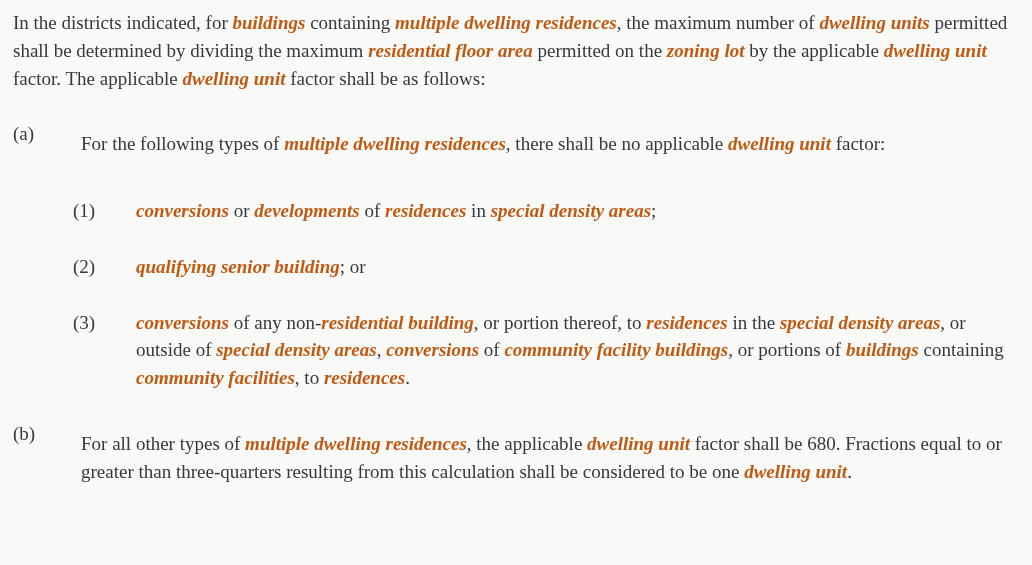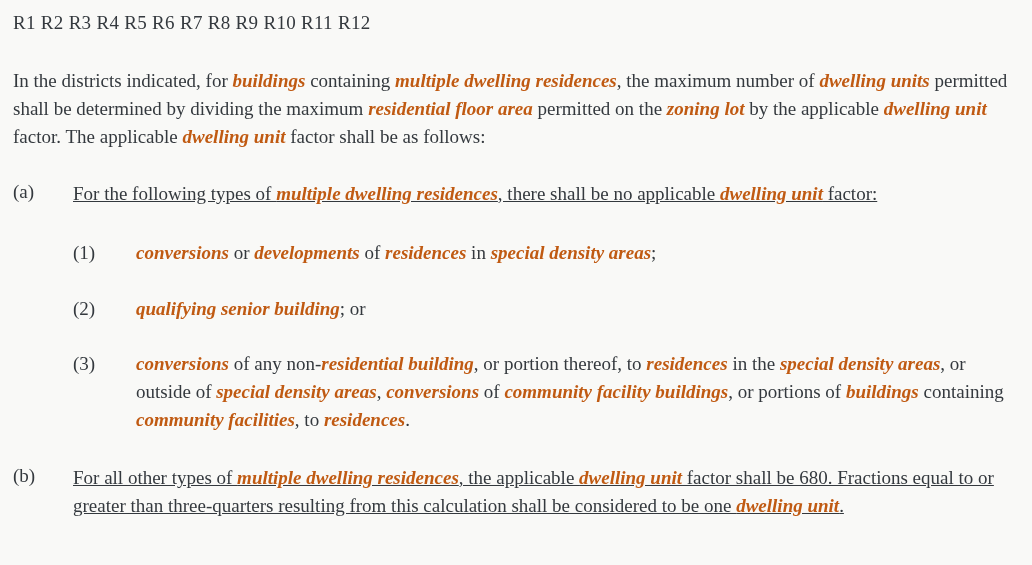--- a/index.html
+++ b/index.html
@@ -26,42 +26,41 @@
     margin:0 0 30px 0;
     letter-spacing:0.3px;
   }
   .para{margin:0 0 27px 0;}
   .clause{
     display:flex;
     align-items:flex-start;
     margin:0 0 29px 0;
   }
   .clause > .clause-label{flex:0 0 58px;}
-  .clause > .clause-text{margin:2px;flex:1;text-decoration:underline;}
+  .clause > .clause-text{margin:10px;flex:1;}
   .sublist{margin-left:60px;}
   .subclause{
     display:flex;
     align-items:flex-start;
     margin:0 0 28px 0;
   }
   .subclause > .sub-label{flex:0 0 63px;}
   .subclause > .sub-text{margin:0;flex:1;}
   .term{
     color:var(--term);
     font-style:italic;
     font-weight:bold;
     cursor:pointer;
   }
 </style>
 </head>
 <body style="--bg: #f9f9f7; --ink: #34393e; --term: #c05a12;">
 
 <main class="page">
 
-  <p class="districts">R1 R2 R3 R4 R5 R6 R7 R8 R9 R10 R11 R12</p>
 
   <p class="para">In the districts indicated, for <span class="term">buildings</span> containing <span class="term">multiple dwelling residences</span>, the maximum number of <span class="term">dwelling units</span> permitted shall be determined by dividing the maximum <span class="term">residential floor area</span> permitted on the <span class="term">zoning lot</span> by the applicable <span class="term">dwelling unit</span> factor. The applicable <span class="term">dwelling unit</span> factor shall be as follows:</p>
 
   <section class="clause">
     <span class="clause-label">(a)</span>
     <p class="clause-text">For the following types of <span class="term">multiple dwelling residences</span>, there shall be no applicable <span class="term">dwelling unit</span> factor:</p>
   </section>
 
   <div class="sublist">
 

